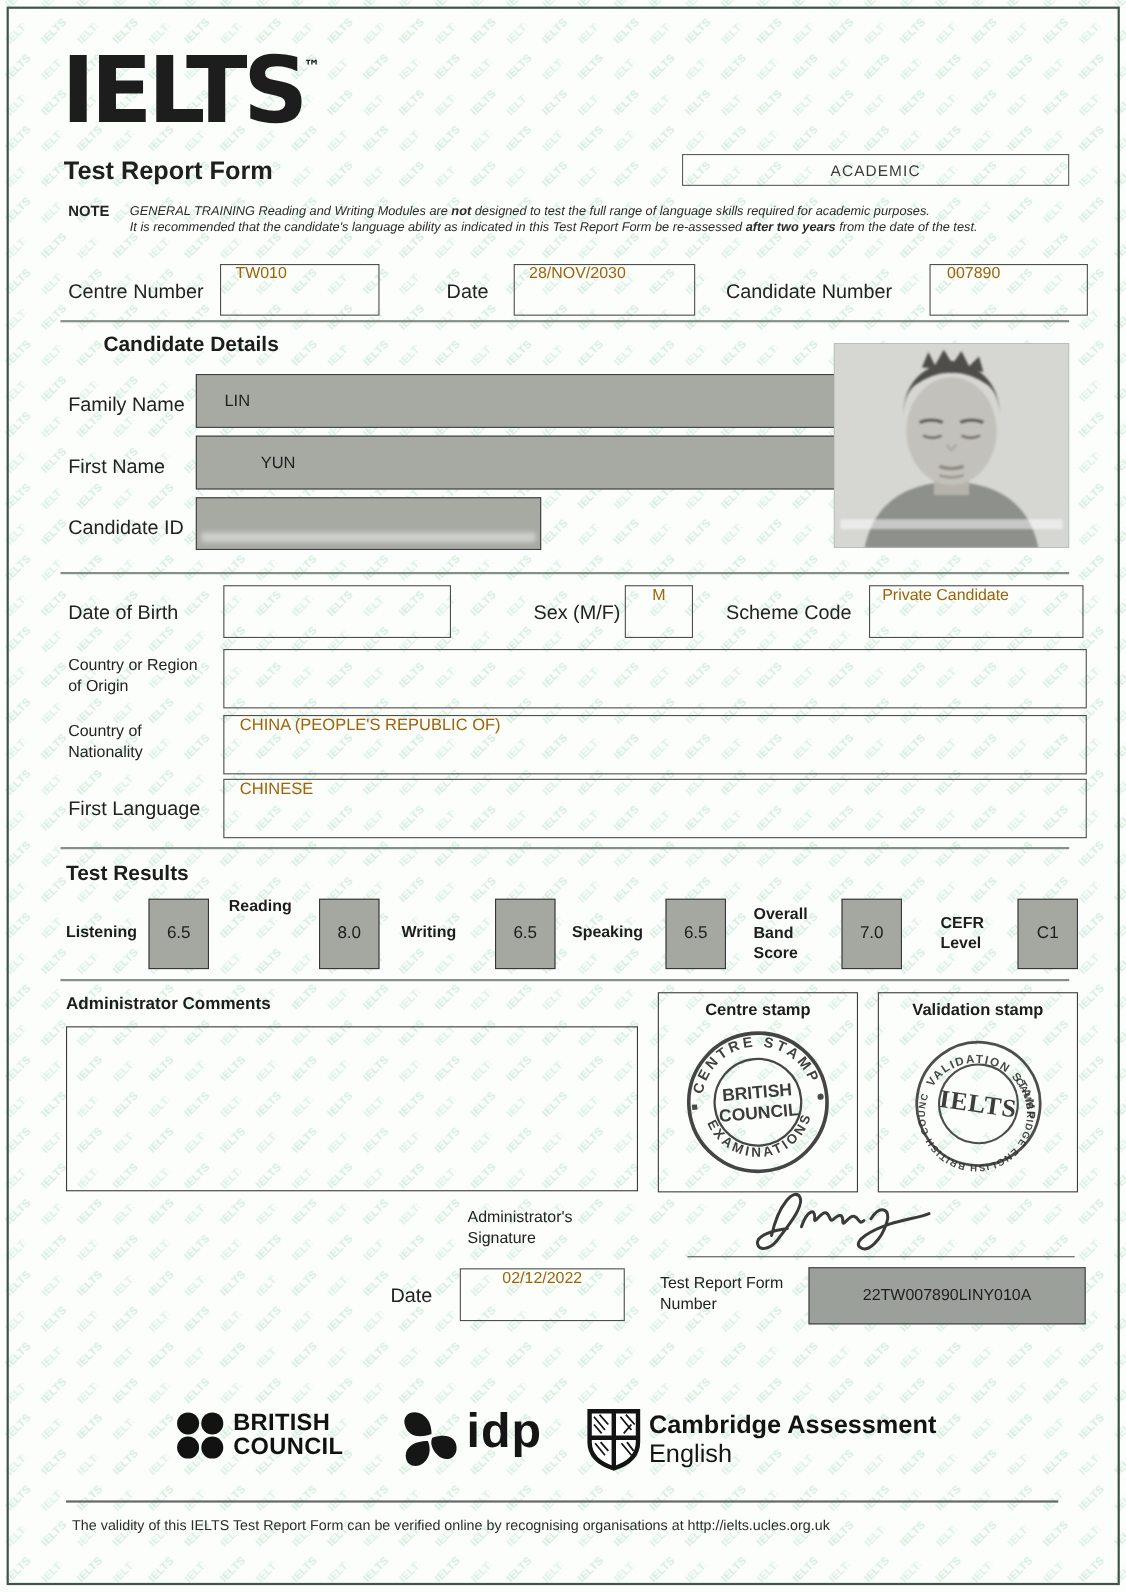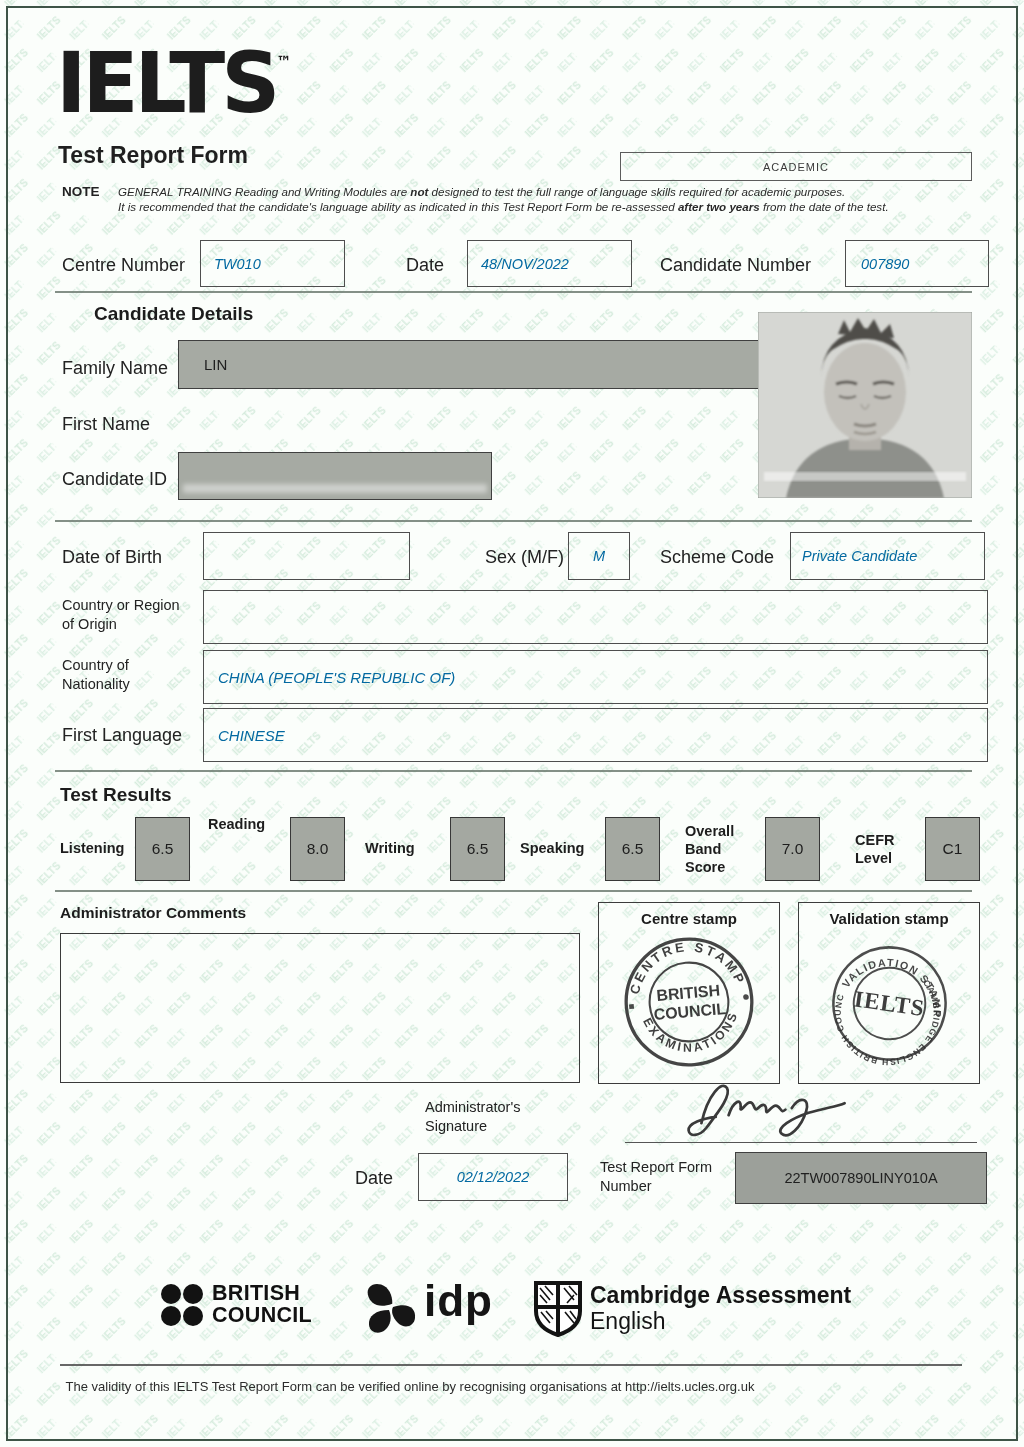--- a/index.html
+++ b/index.html
@@ -11,28 +11,28 @@
   }
   .abs{position:absolute;}
   
   #wm-svg{position:absolute;left:0;top:0;z-index:0;}
   .page-frame{left:6px;top:6px;width:1008px;height:1431px;border:2px solid #3e5447;z-index:1;pointer-events:none;}
   .content{position:absolute;inset:0;z-index:2;}
   
   .ielts-logo{left:56px;top:42px;font-family:"DejaVu Sans",sans-serif;font-weight:bold;font-size:82px;line-height:1;letter-spacing:-4px;color:#1d1d1d;transform:scaleY(1.02);}
   .tm{font-size:15px;letter-spacing:0;vertical-align:44px;font-weight:bold;}
   .trf-title{left:58px;top:142px;font-size:23px;font-weight:bold;color:#1f1f1f;}
-  .academic-box{left:620px;top:140px;width:350px;height:27px;border:1.5px solid #5c5c5c;display:flex;align-items:center;justify-content:center;font-size:11px;letter-spacing:1px;color:#3a3a3a;margin-top:12px;}
+  .academic-box{left:620px;top:140px;width:350px;height:27px;border:1.5px solid #5c5c5c;display:flex;align-items:center;justify-content:center;font-size:14px;letter-spacing:1px;color:#3a3a3a;}
   
   .note-label{left:62px;top:184px;font-size:13.5px;font-weight:bold;color:#222;}
   .note-text{left:118px;top:185px;width:870px;font-size:11.6px;font-style:italic;line-height:14.6px;color:#2a2a2a;}
   .note-text b{font-style:italic;}
   
   .lbl{font-size:18px;color:#222;}
-  .fbox{border:1.5px solid #4e4e4e;display:flex;align-items:center;font-size:14.5px;color:#0369a1;background:transparent;font-style:italic;}
+  .fbox{border:1.5px solid #4e4e4e;display:flex;align-items:flex-start;font-size:14.5px;color:#a16207;background:transparent;}
   .gbox{background:#a6aaa3;border:1px solid #3f3f3f;display:flex;align-items:center;font-size:15px;color:#1f1f1f;}
   .hr{background:#6e7d72;height:2px;opacity:.85;}
   .sec-title{font-size:19px;font-weight:bold;color:#1c1c1c;}
   
   .score-box{width:53px;height:62px;background:#a4a8a1;border:1.5px solid #373737;display:flex;align-items:center;justify-content:center;font-size:15.5px;color:#1d1d1d;}
   .res-lbl{font-size:14.5px;font-weight:bold;color:#1d1d1d;}
   
   .stamp-box{width:180px;height:180px;border:1.5px solid #3c3c3c;}
   .stamp-title{text-align:center;font-size:15px;font-weight:bold;margin-top:7px;color:#1c1c1c;}
   
@@ -74,37 +74,40 @@
     <div><span>GENERAL TRAINING Reading and Writing Modules are </span><b>not</b><span> designed to test the full range of language skills required for academic purposes.</span></div>
     <div><span>It is recommended that the candidate's language ability as indicated in this Test Report Form be re-assessed </span><b>after two years</b><span> from the date of the test.</span></div>
   </div>
 
   <div class="abs lbl" style="left:62px;top:255px;">Centre Number</div>
   <div class="abs fbox" style="left:200px;top:240px;width:130px;height:45px;padding-left:13px;">
       <span>TW010</span>
     </div>
   <div class="abs lbl" style="left:406px;top:255px;">Date</div>
   <div class="abs fbox" style="left:467px;top:240px;width:150px;height:45px;padding-left:13px;">
-      <span>48/NOV/2022</span>
+      <span>28/NOV/2030</span>
     </div>
   <div class="abs lbl" style="left:660px;top:255px;">Candidate Number</div>
   <div class="abs fbox" style="left:845px;top:240px;width:127px;height:45px;padding-left:15px;">
       <span>007890</span>
     </div>
 
   <div class="abs hr" style="left:55px;top:291px;width:917px;"></div>
 
   <div class="abs sec-title" style="left:60px;top:303px;margin-left:34px;">Candidate Details</div>
 
   <div class="abs lbl" style="left:62px;top:358px;">Family Name</div>
   <div class="abs gbox" style="left:178px;top:340px;width:560px;height:47px;padding-left:25px;">
       <span>LIN</span>
     </div>
 
   <div class="abs lbl" style="left:62px;top:414px;">First Name</div>
+  <div class="abs gbox" style="left:178px;top:396px;width:560px;height:47px;padding-left:58px;">
+      <span>YUN</span>
+    </div>
 
   <div class="abs lbl" style="left:62px;top:469px;">Candidate ID</div>
   <div class="abs gbox" style="left:178px;top:452px;width:312px;height:46px;position:absolute;overflow:hidden;">
     <div style="position:absolute;left:4px;right:4px;bottom:6px;height:9px;background:rgba(255,255,255,.45);filter:blur(2.5px);"></div>
   </div>
 
   <svg class="abs" style="left:758px;top:312px;" width="214" height="186">
     <defs>
         <filter id="soft">
           <feGaussianBlur stdDeviation="1.1"></feGaussianBlur>

